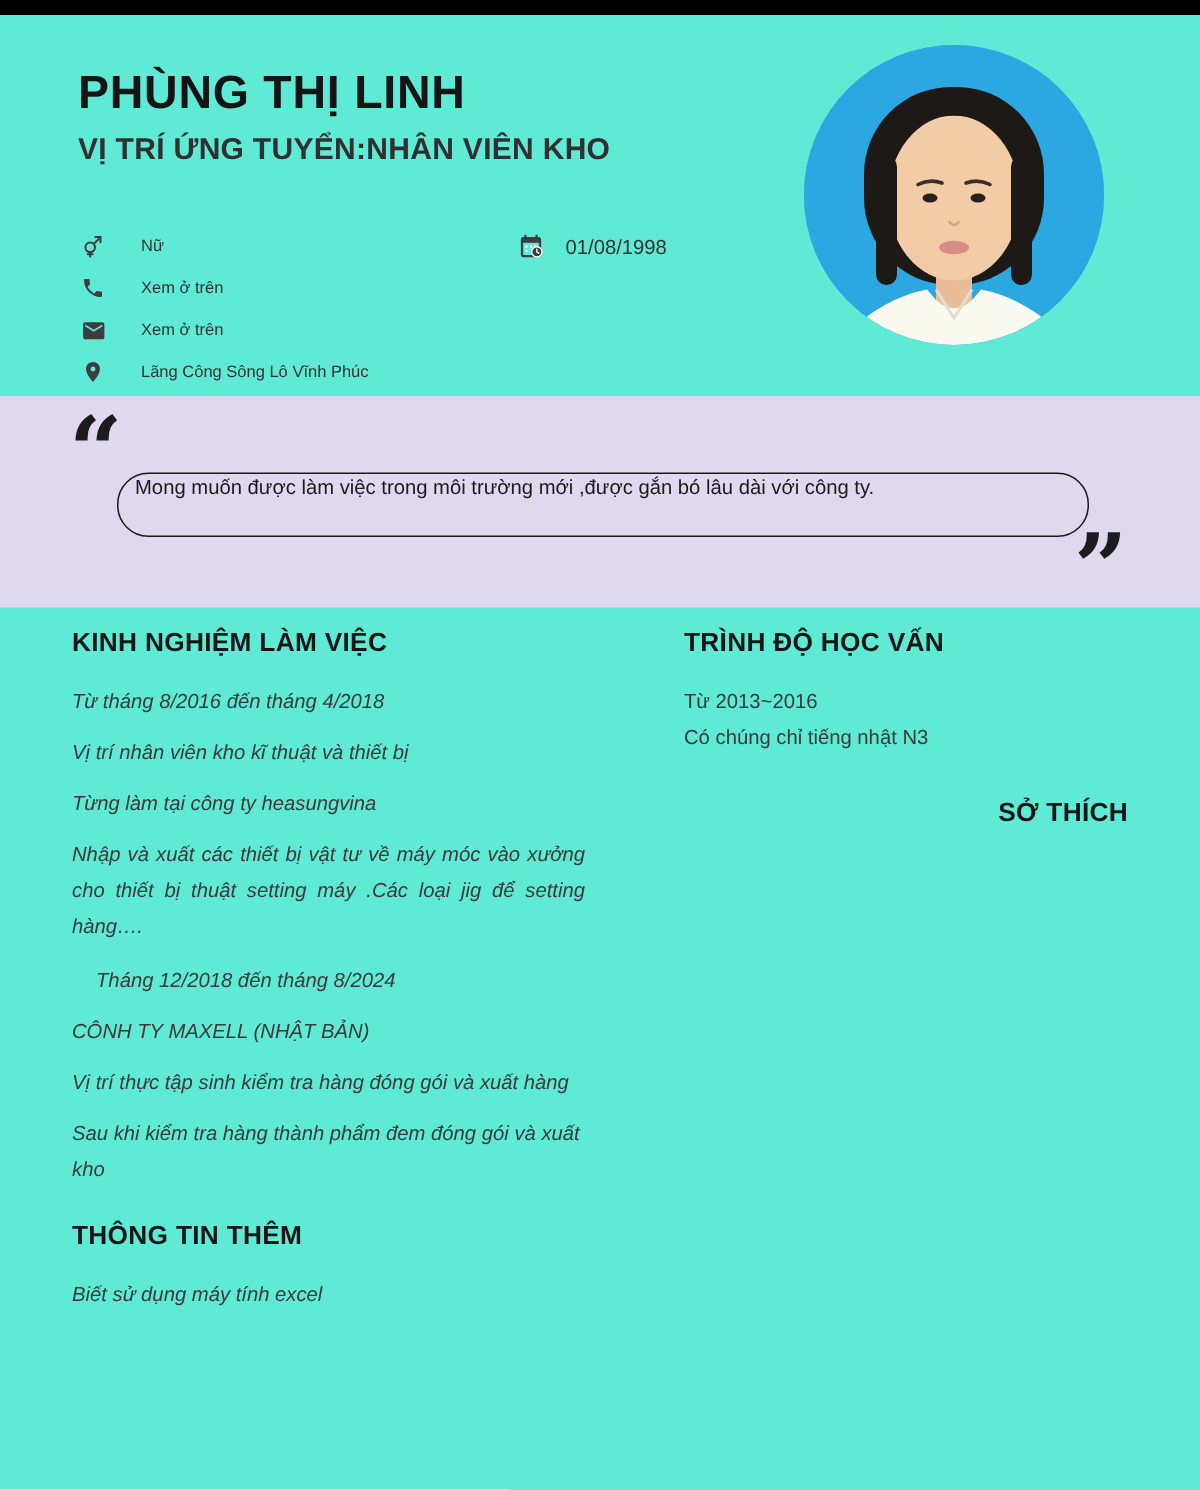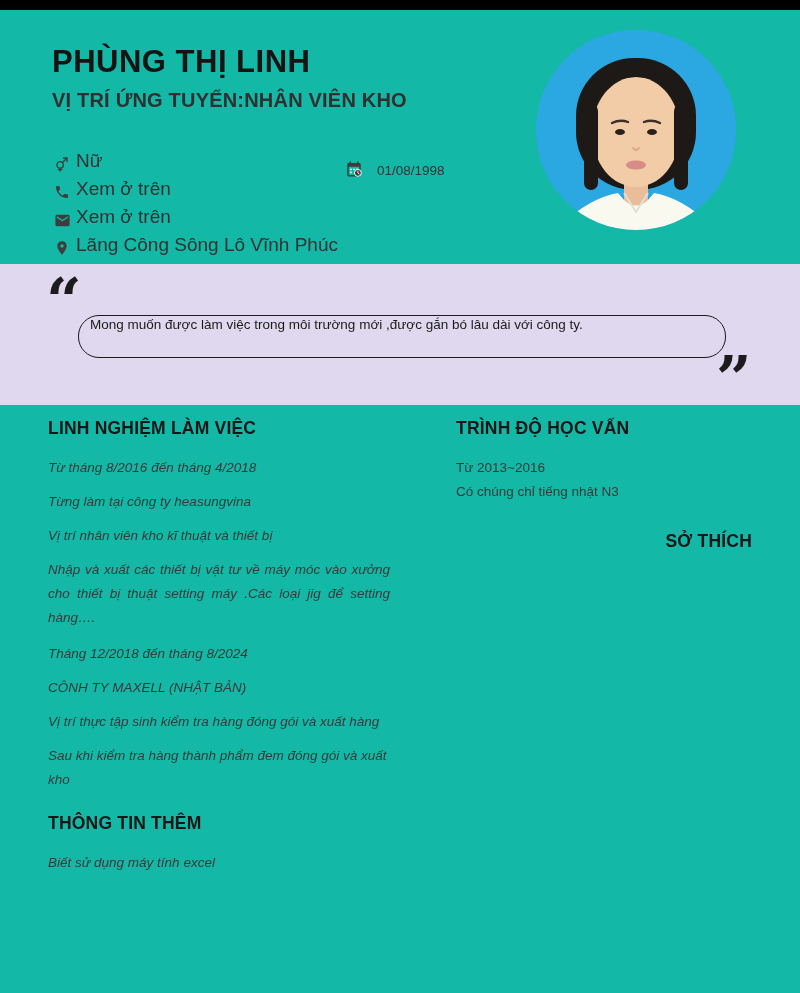--- a/index.html
+++ b/index.html
@@ -1,43 +1,43 @@
 <!DOCTYPE html>
 <html><head>
 <meta charset="utf-8">
 <style>
   * { margin:0; padding:0; box-sizing:border-box; }
   html,body { background:#ffffff; }
   .page {
     position:relative; width:800px; height:993px; margin:0 auto;
-    background:#14b8a6; overflow:hidden;
+    background:#5eead4; overflow:hidden;
     font-family:"Liberation Sans","DejaVu Sans",sans-serif;
     color:#3a3a3a;
   }
   .topbar { height:10px; width:100%; background:#000000; }
 
   
   .header { position:relative; height:254px; padding:35px 0 0 52px; }
   .name {
     font-size:31px; font-weight:700; letter-spacing:.5px; color:#141414;
     line-height:34px;
   }
   .position {
     margin-top:9px; font-size:20px; font-weight:700; color:#303030;
     letter-spacing:.2px; line-height:24px;
   }
   .contacts { position:relative; margin-top:38px; width:470px; }
   .contact-row {
-    display:flex; height:28px; gap:4px;
-    font-size:19px; color:#333333;
+    display:flex; align-items:center; height:28px; gap:22px;
+    font-size:11px; color:#333333;
   }
   .icon-box { width:20px; display:flex; justify-content:center; align-items:center; }
   .birth-row {
     position:absolute; left:292px; top:0; height:28px;
-    display:flex; align-items:flex-end; gap:13px; font-size:13.5px; color:#333333;
+    display:flex; align-items:center; gap:13px; font-size:13.5px; color:#333333;
   }
   .photo {
     position:absolute; top:20px; right:64px; width:200px; height:200px;
     border-radius:50%; overflow:hidden; background:#2BA8E2;
   }
   .photo svg { display:block; }
 
   
   .quote { position:relative; height:141px; background:#DFD8EE; }
   .q-mark {
@@ -58,21 +58,21 @@
   .col-left  { width:342px; }
   .col-right { flex:1; }
   h2 {
     font-size:17.5px; font-weight:700; color:#161616; letter-spacing:.2px;
     line-height:22px; margin:0 0 17px 0;
   }
   .col-left p {
     font-size:13.5px; line-height:24px; color:#3a3a3a; margin:0 0 10px 0;font-style:italic;
   }
   .col-left p.justify { text-align:justify; }
-  .col-left p.gap-top { margin-top:12px; }
+  .col-left p.gap-top { margin-top:12px;margin-left:16px; }
   h2.h2-extra { margin-top:20px; }
   h2.h2-hobby { margin-top:26px;text-align:right; }
   .line { font-size:13.5px; line-height:24px; color:#3a3a3a; }
   svg .stroke { fill:none; stroke:#3d3d3d; stroke-width:1.8; stroke-linecap:round; }
 </style>
 </head>
 <body>
 
 <div class="page">
   <div class="topbar"></div>
@@ -161,24 +161,24 @@
   <section class="quote">
     <span class="q-mark q-open">“</span>
     <div class="q-box">
       <p>Mong muốn được làm việc trong môi trường mới ,được gắn bó lâu dài với công ty.</p>
     </div>
     <span class="q-mark q-close">”</span>
   </section>
 
   <main class="main">
     <div class="col col-left">
-      <h2>LINH NGHIỆM LÀM VIỆC</h2>
+      <h2>KINH NGHIỆM LÀM VIỆC</h2>
       <p>Từ tháng 8/2016 đến tháng 4/2018</p>
+      <p>Vị trí nhân viên kho kĩ thuật và thiết bị</p>
       <p>Từng làm tại công ty heasungvina</p>
-      <p>Vị trí nhân viên kho kĩ thuật và thiết bị</p>
       <p class="justify">Nhập và xuất các thiết bị vật tư về máy móc vào xưởng cho thiết bị thuật setting máy .Các loại jig để setting hàng….</p>
       <p class="gap-top">Tháng 12/2018 đến tháng 8/2024</p>
       <p>CÔNH TY MAXELL (NHẬT BẢN)</p>
       <p>Vị trí thực tập sinh kiểm tra hàng đóng gói và xuất hàng</p>
       <p>Sau khi kiểm tra hàng thành phẩm đem đóng gói và xuất kho</p>
 
       <h2 class="h2-extra">THÔNG TIN THÊM</h2>
       <p>Biết sử dụng máy tính excel</p>
     </div>
 

